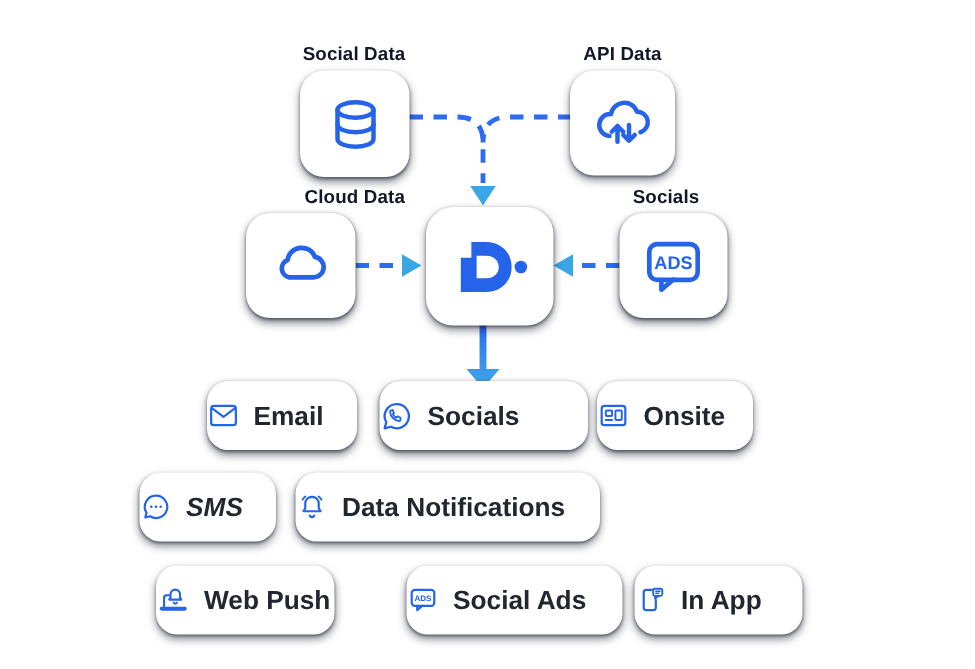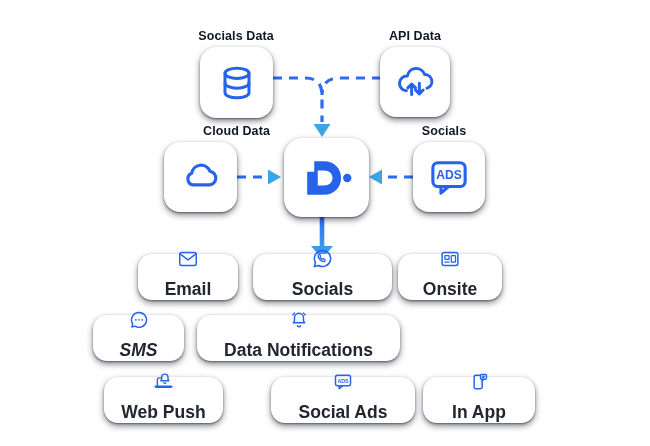--- a/index.html
+++ b/index.html
@@ -6,23 +6,23 @@
   .canvas{position:relative;width:650px;height:446px;background:#ffffff;
           font-family:"Liberation Sans",sans-serif;overflow:hidden;}
   .arrows{position:absolute;left:0;top:0;z-index:1;pointer-events:none;}
   .node-label{position:absolute;z-index:3;font-size:12.5px;font-weight:700;
               color:#101828;text-align:center;letter-spacing:.1px;}
   .icon-box{position:absolute;z-index:2;background:#fff;border-radius:16px;
             display:flex;align-items:center;justify-content:center;
             box-shadow:0 3px 6px rgba(13,18,33,.5),0 1px 2px rgba(13,18,33,.45);}
   .hub{border-radius:18px;}
   .pill{position:absolute;z-index:2;height:46px;background:#fff;border-radius:14px;
-        display:flex;align-items:center;justify-content:flex-end;gap:9px;
+        display:flex;align-items:center;justify-content:flex-start;gap:9px;
         font-size:17.5px;font-weight:700;color:#21262f;
-        box-shadow:0 3px 6px rgba(13,18,33,.5),0 1px 2px rgba(13,18,33,.45);flex-direction:column;}
+        box-shadow:0 3px 6px rgba(13,18,33,.5),0 1px 2px rgba(13,18,33,.45);}
   .pill svg{flex:0 0 auto;}
   svg .stk{fill:none;stroke:#2563eb;stroke-linecap:round;stroke-linejoin:round;}
 </style>
 </head>
 <body>
 
 <div class="canvas">
 
   <svg class="arrows" width="650" height="446" viewBox="0 0 650 446">
     <defs>
@@ -44,21 +44,21 @@
     </g>
     <g>
       <path d="M413 177 H384" fill="none" stroke="#2e6bf4" stroke-width="3.2" stroke-dasharray="9 7"></path>
       <polygon points="369,177 382,169.5 382,184.5" fill="#3ba6e6"></polygon>
     </g>
     <g>
       <path d="M319.7 216 H324.3 V246 H333 L322 259 L311 246 H319.7 Z" fill="url(#agrad)"></path>
     </g>
   </svg>
 
-  <div class="node-label" style="left:166px;top:29px;width:140px;">Socials Data</div>
+  <div class="node-label" style="left:166px;top:29px;width:140px;">Social Data</div>
   <div class="node-label" style="left:345px;top:29px;width:140px;">API Data</div>
   <div class="node-label" style="left:130px;top:124px;width:140px;text-align:right;">Cloud Data</div>
   <div class="node-label" style="left:374px;top:124px;width:140px;">Socials</div>
 
   <div class="icon-box" style="left:200px;top:47px;width:73px;height:71px;">
     <svg width="40" height="40" viewBox="0 0 24 24">
       <ellipse class="stk" cx="12" cy="6.2" rx="7.2" ry="3.1" stroke-width="1.8"></ellipse>
       <path class="stk" d="M4.8 6.2v11.6c0 1.7 3.2 3.1 7.2 3.1s7.2-1.4 7.2-3.1V6.2" stroke-width="1.8"></path>
       <path class="stk" d="M4.8 12c0 1.7 3.2 3.1 7.2 3.1s7.2-1.4 7.2-3.1" stroke-width="1.8"></path>
     </svg>

